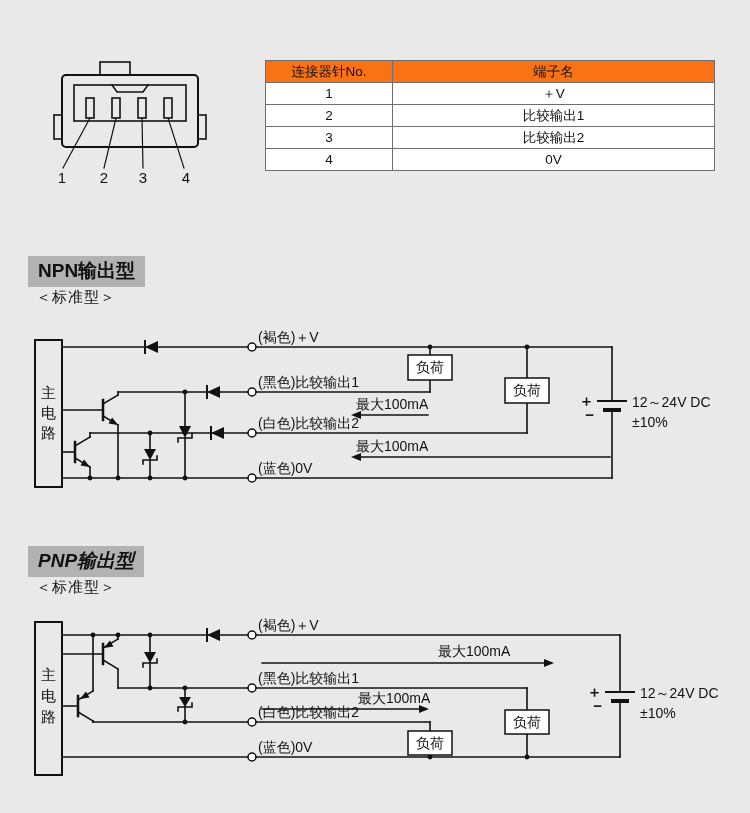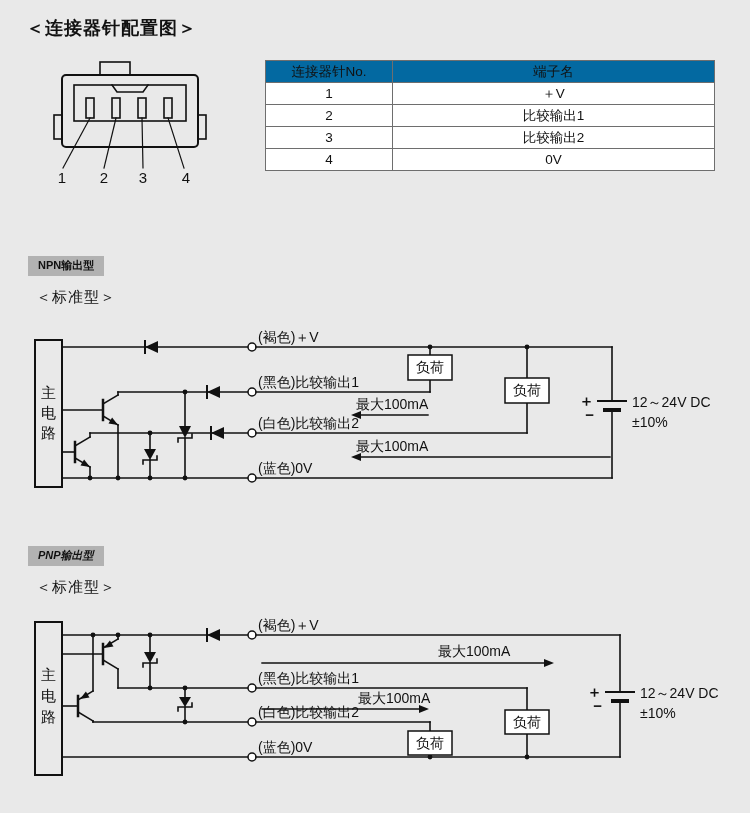--- a/index.html
+++ b/index.html
@@ -22,26 +22,26 @@
     font-size:13.5px;
     background:#fff;
   }
   .pin-table th,.pin-table td{
     border:1px solid #6e6e6e;
     text-align:center;
     height:21px;
     padding:0 4px;
     font-weight:normal;
   }
-  .pin-table th{background:#0369a1;}
+  .pin-table th{background:#f97316;}
   .pin-table .col-no{width:118px;}
   .badge{
     background:#b2b2b2;
     padding:2px 10px 3px 10px;
-    font-size:11px;font-weight:bold;
+    font-size:19px;font-weight:bold;
     display:inline-block;
   }
   .badge-npn{left:28px;top:256px;}
   .badge-pnp{left:28px;top:546px;font-style:italic;}
   .subtitle{font-size:15px;letter-spacing:1px;margin-left:8px;}
   .subtitle-npn{left:28px;top:288px;}
   .subtitle-pnp{left:28px;top:578px;}
   svg.layer{left:0;top:0;}
   svg text{fill:#111;}
   .lbl{font-size:14px;}
@@ -330,21 +330,20 @@
         <line x1="262" y1="663" x2="545" y2="663" stroke-width="1.4"></line>
         <polygon points="554,663 544,659 544,667" fill="#111" stroke="none"></polygon>
       </g>
       <g>
         <line x1="262" y1="709" x2="420" y2="709" stroke-width="1.4"></line>
         <polygon points="429,709 419,705 419,713" fill="#111" stroke="none"></polygon>
       </g>
     </g>
   </svg>
 
-  <div class="abs page-title">＜连接器针配置图＞</div>
 
   <table class="abs pin-table">
     <thead>
       <tr>
         <th class="col-no">连接器针No.</th>
         <th>端子名</th>
       </tr>
     </thead>
     <tbody>
       <tr>

